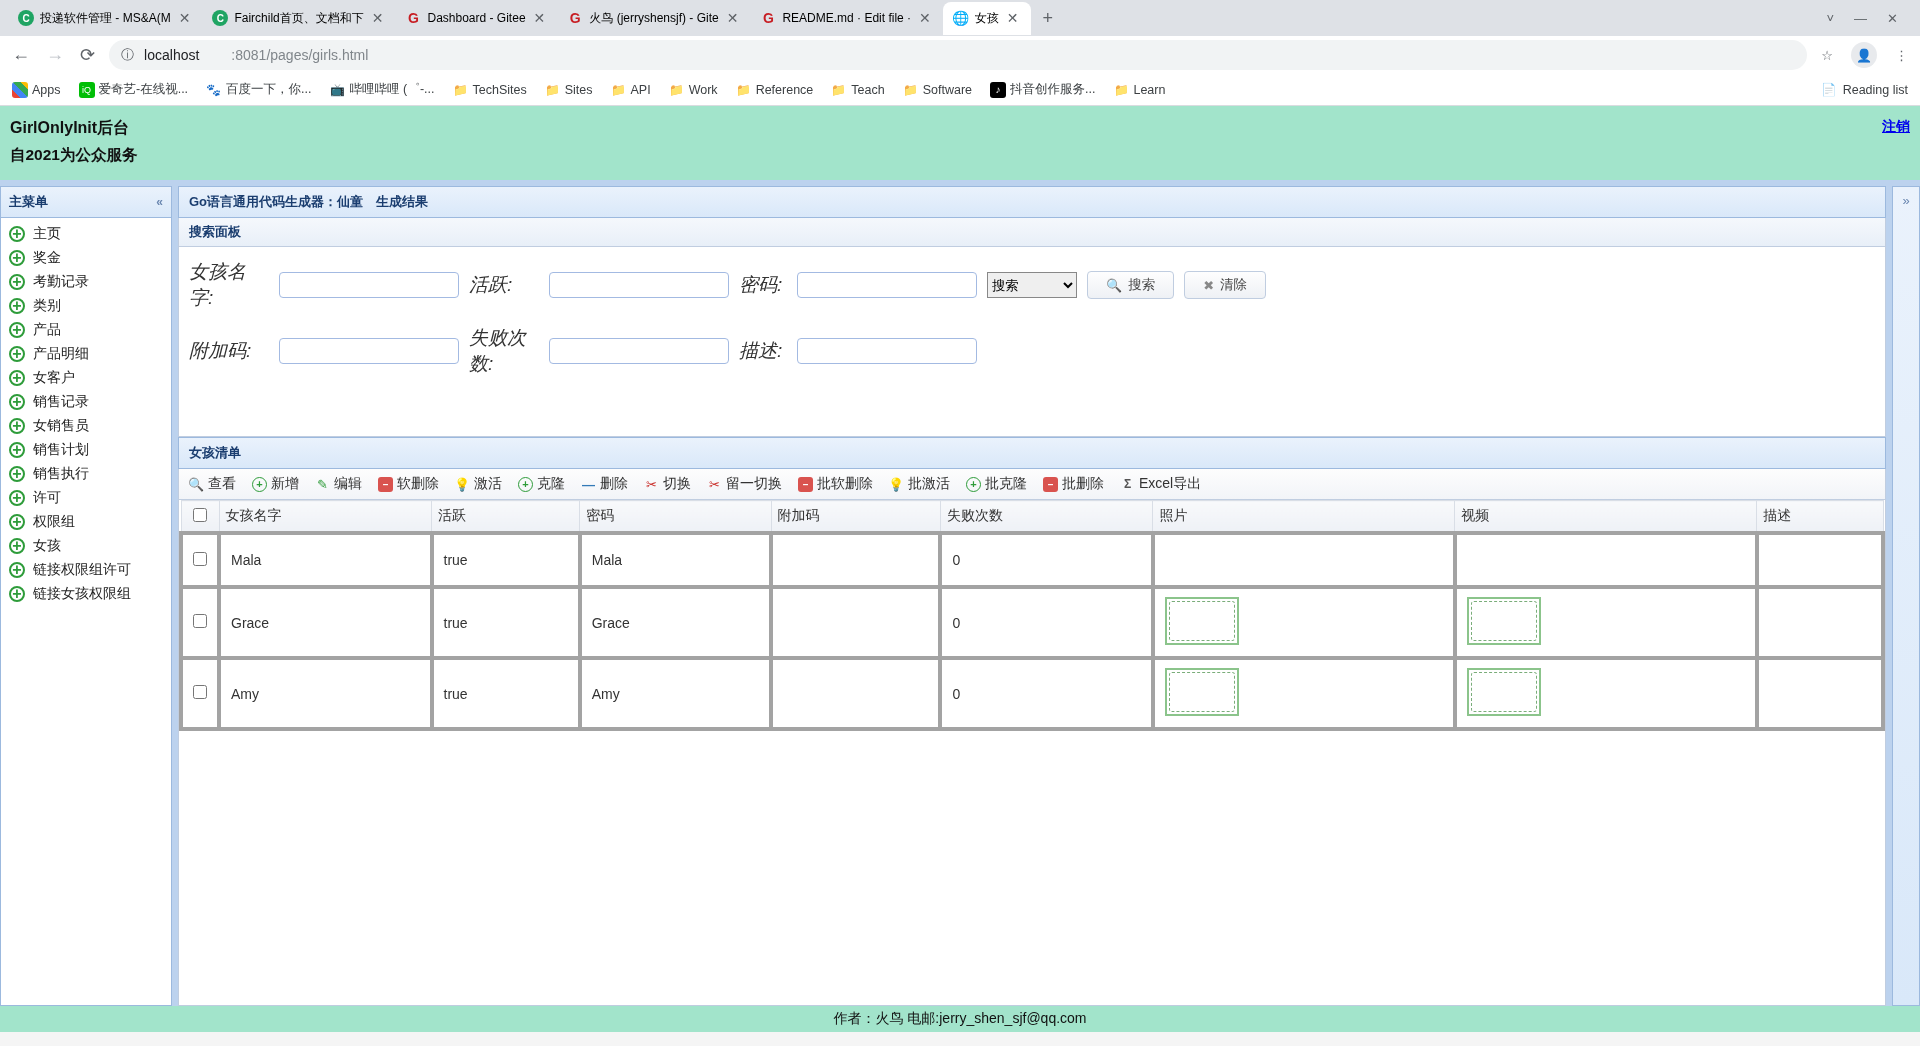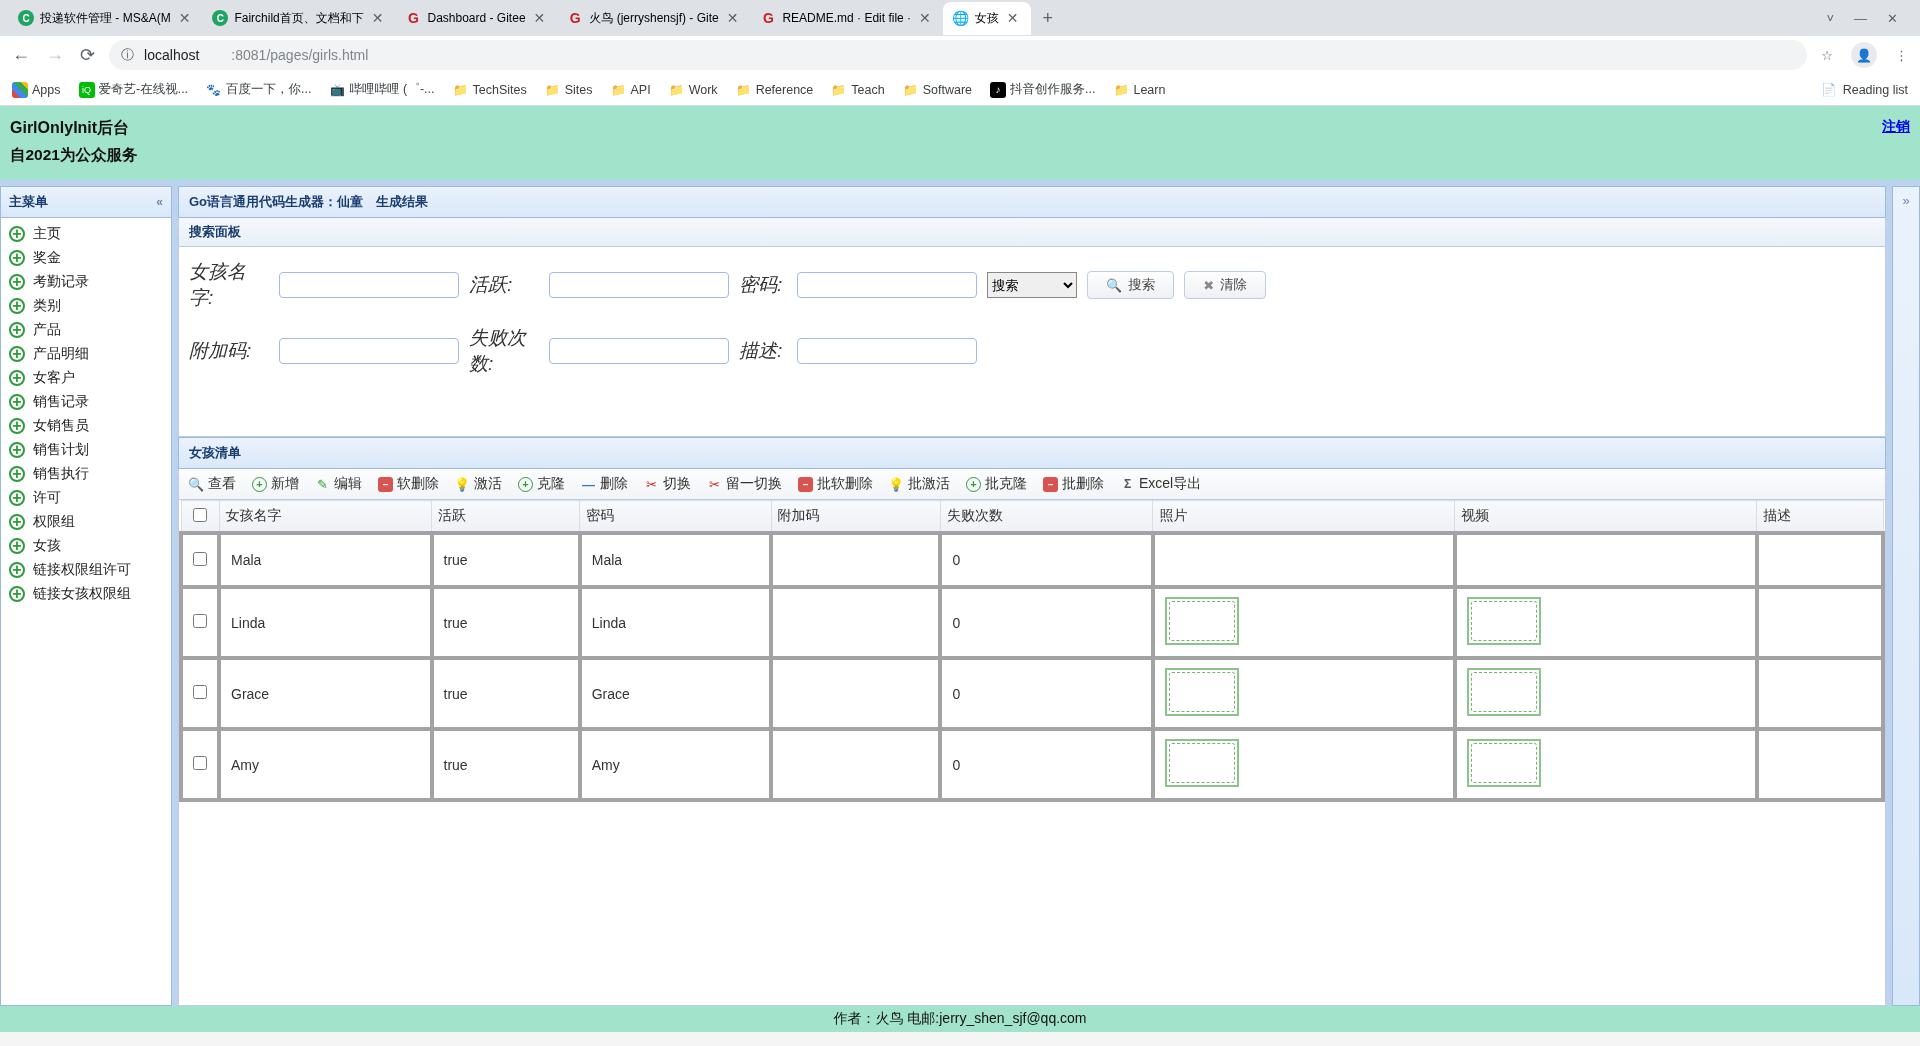--- a/index.html
+++ b/index.html
@@ -412,31 +412,20 @@
               <td>true</td>
               <td>Mala</td>
               <td></td>
               <td>0</td>
               <td><span class="thumb-photo-1"></span></td>
               <td><span class="thumb-video-1"></span></td>
               <td></td>
             </tr>
             <tr>
               <td><input type="checkbox" class="row-cb" style=""></td>
-              <td>Linda</td>
-              <td>true</td>
-              <td>Linda</td>
-              <td></td>
-              <td>0</td>
-              <td><span class="thumb vine"></span></td>
-              <td><span class="thumb vine"></span></td>
-              <td></td>
-            </tr>
-            <tr>
-              <td><input type="checkbox" class="row-cb" style=""></td>
               <td>Grace</td>
               <td>true</td>
               <td>Grace</td>
               <td></td>
               <td>0</td>
               <td><span class="thumb vine"></span></td>
               <td><span class="thumb vine"></span></td>
               <td></td>
             </tr>
             <tr>

